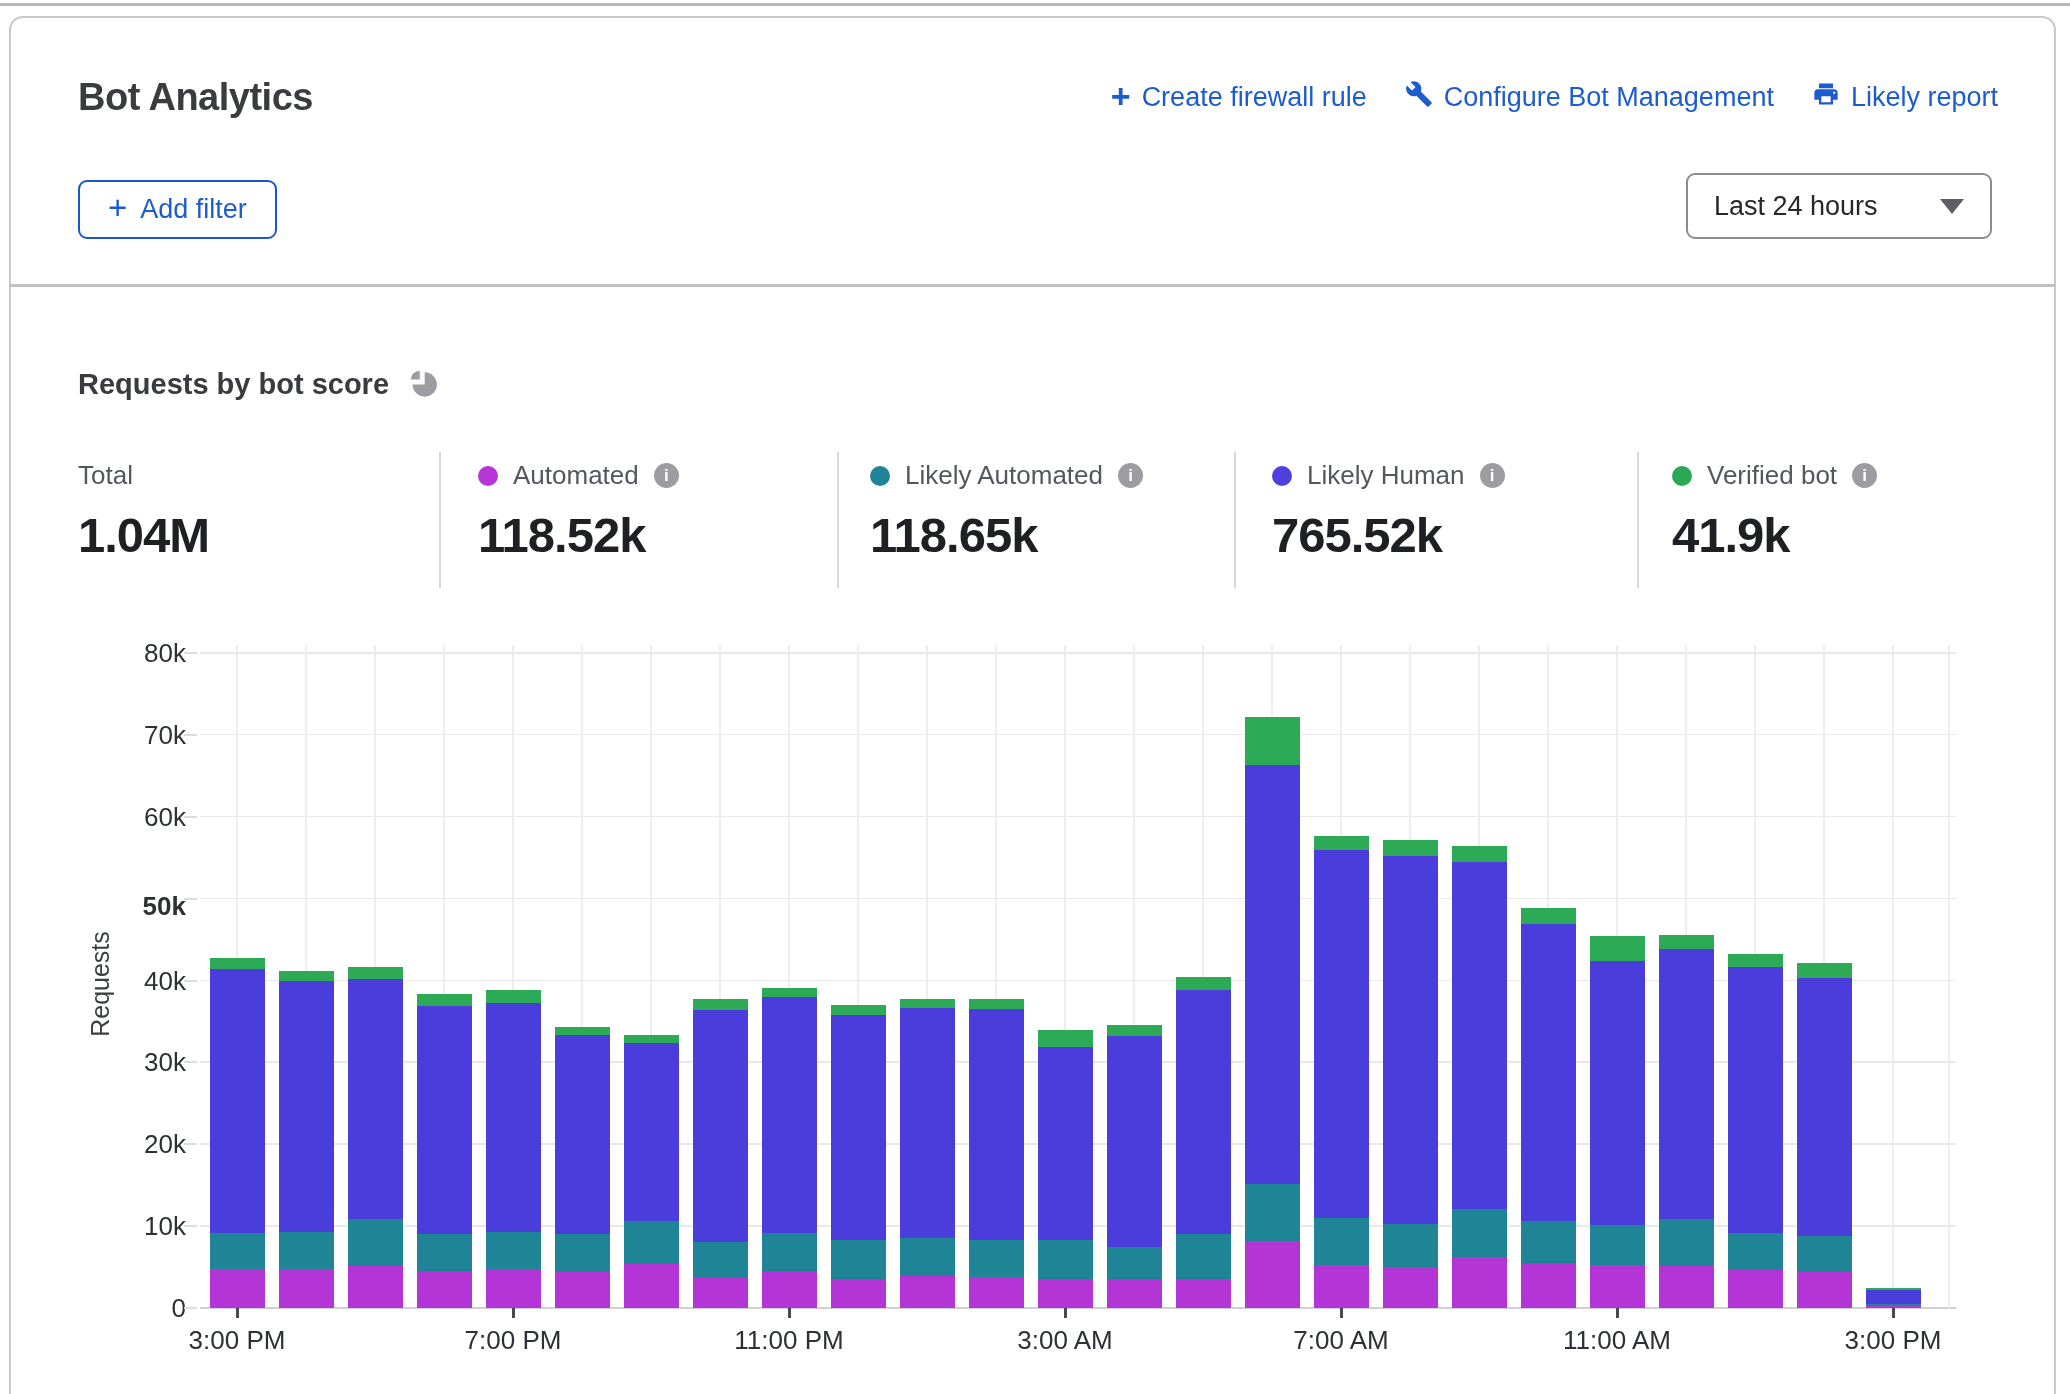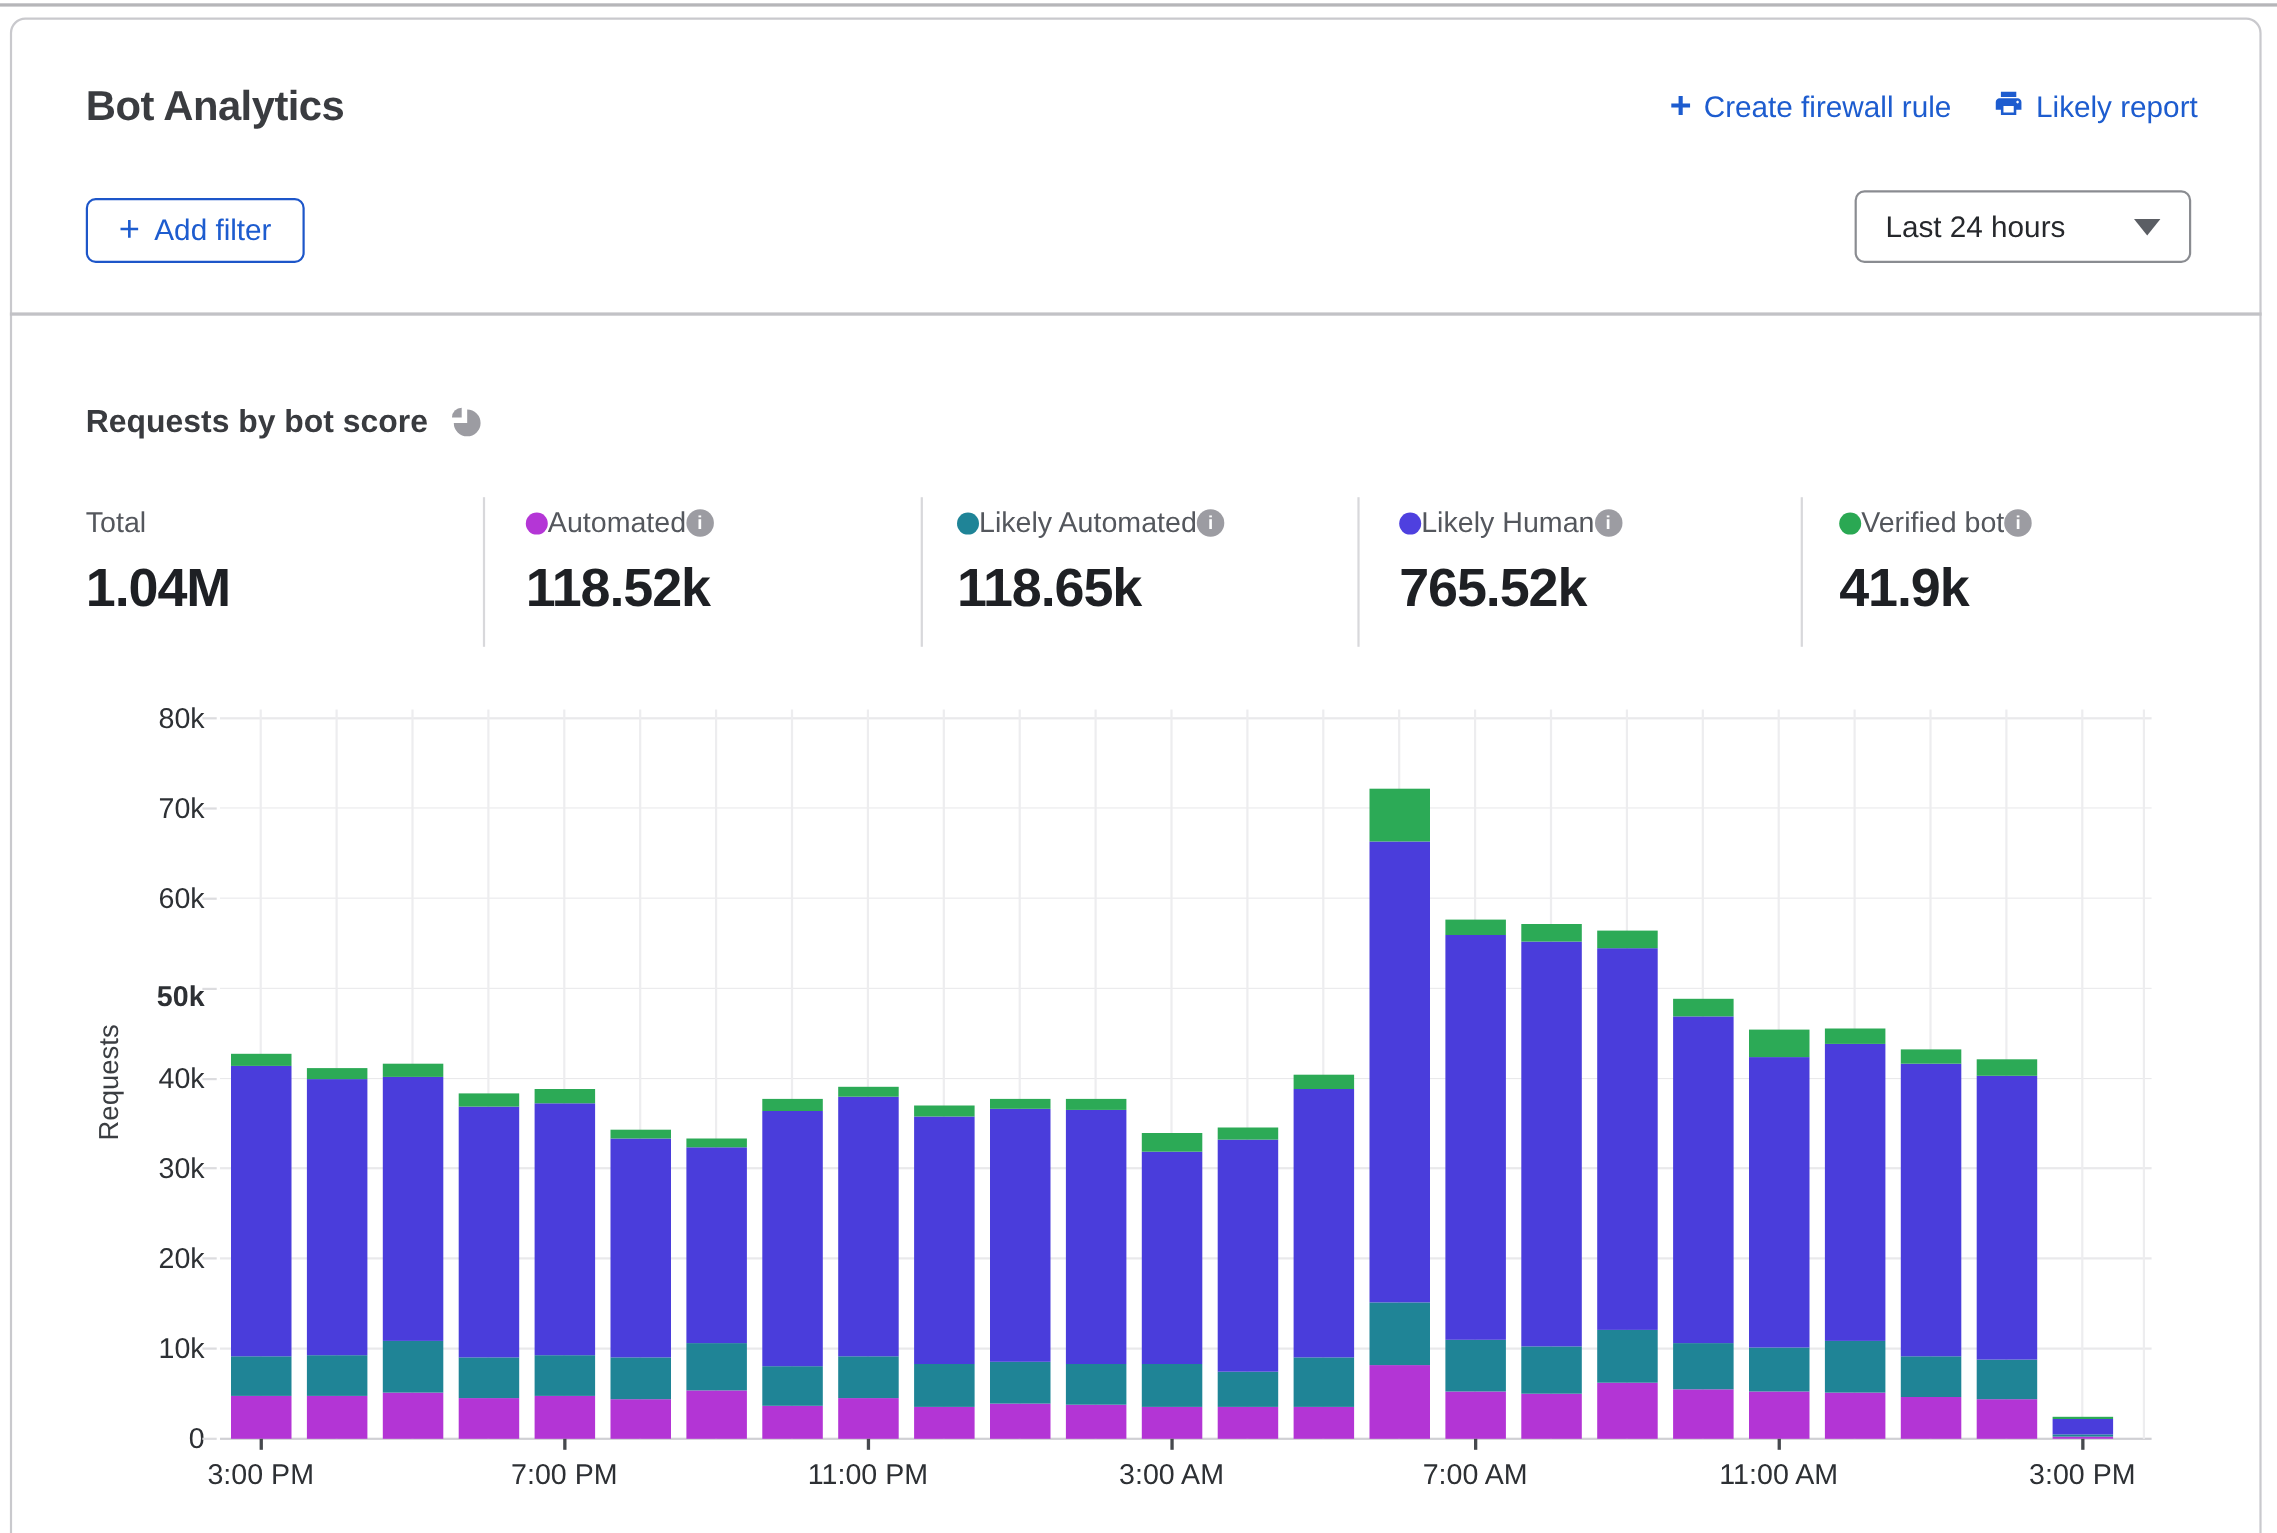--- a/index.html
+++ b/index.html
@@ -24,21 +24,21 @@
                    border:2px solid #8a8c91; border-radius:9px; background:#fff;
                    display:flex; align-items:center; padding:0 26px; cursor:pointer; }
   .time-dropdown .value { font-size:27px; color:#26282c; }
   .caret { margin-left:auto; width:0; height:0; border-left:12px solid transparent;
            border-right:12px solid transparent; border-top:15px solid #5b5e64; }
   .header-divider { position:absolute; left:9px; top:284px; width:2047px; height:2.5px; background:#c2c2c6; }
   .section-title-row { position:absolute; left:78px; top:368px; display:flex; align-items:center; gap:18px; }
   .section-title { font-size:29px; font-weight:700; color:#393b3f; }
   .pie-icon svg { width:31px; height:31px; display:block; }
   .stat { position:absolute; top:460px; }
-  .stat-label-row { display:flex; align-items:center; }
+  .stat-label-row { display:flex; align-items:center; gap:15px; }
   .stat-label { font-size:26px; color:#54575d; }
   .dot { width:20px; height:20px; border-radius:50%; background:#999; flex:0 0 auto; }
   .info-icon { width:25px; height:25px; border-radius:50%; background:#9c9ca2; color:#fff;
                display:flex; align-items:center; justify-content:center; font-size:17px;
                font-weight:700; cursor:pointer; }
   .stat-value { margin-top:16px; font-size:49px; font-weight:700; color:#1e2024; letter-spacing:-1px; }
   .stat-vdiv { position:absolute; top:452px; width:2px; height:136px; background:#d8d8db; }
   
   #plot { position:absolute; left:200px; top:653px; width:1756px; height:655px; }
   .gridline-h { position:absolute; left:0; width:100%; height:1.5px; background:#e9e9eb; z-index:0; }
@@ -62,20 +62,26 @@
 <div class="page">
   <div class="top-strip"></div>
   <div class="card"></div>
 
   <h1 class="page-title">Bot Analytics</h1>
 
   <div class="header-links">
     <a class="hlink">
       <span class="plus">+</span>
       <span>Create firewall rule</span>
+    </a>
+    <a class="hlink">
+      <span><svg viewBox="0 0 24 24">
+            <path d="M22.7 19l-9.1-9.1c.9-2.3.4-5-1.5-6.9-2-2-5-2.4-7.4-1.3L9 6 6 9 1.6 4.7C.4 7.1.9 10.1 2.9 12.1c1.9 1.9 4.6 2.4 6.9 1.5l9.1 9.1c.4.4 1 .4 1.4 0l2.3-2.3c.5-.4.5-1.1.1-1.4z"></path>
+          </svg></span>
+      <span>Configure Bot Management</span>
     </a>
     <a class="hlink">
       <span><svg viewBox="0 0 24 24">
             <path d="M19 8H5c-1.66 0-3 1.34-3 3v6h4v4h12v-4h4v-6c0-1.66-1.34-3-3-3zm-3 11H8v-5h8v5zm3-7c-.55 0-1-.45-1-1s.45-1 1-1 1 .45 1 1-.45 1-1 1zm-1-9H6v4h12V3z"></path>
           </svg></span>
       <span>Likely report</span>
     </a>
   </div>
 
   <button class="add-filter-btn">

